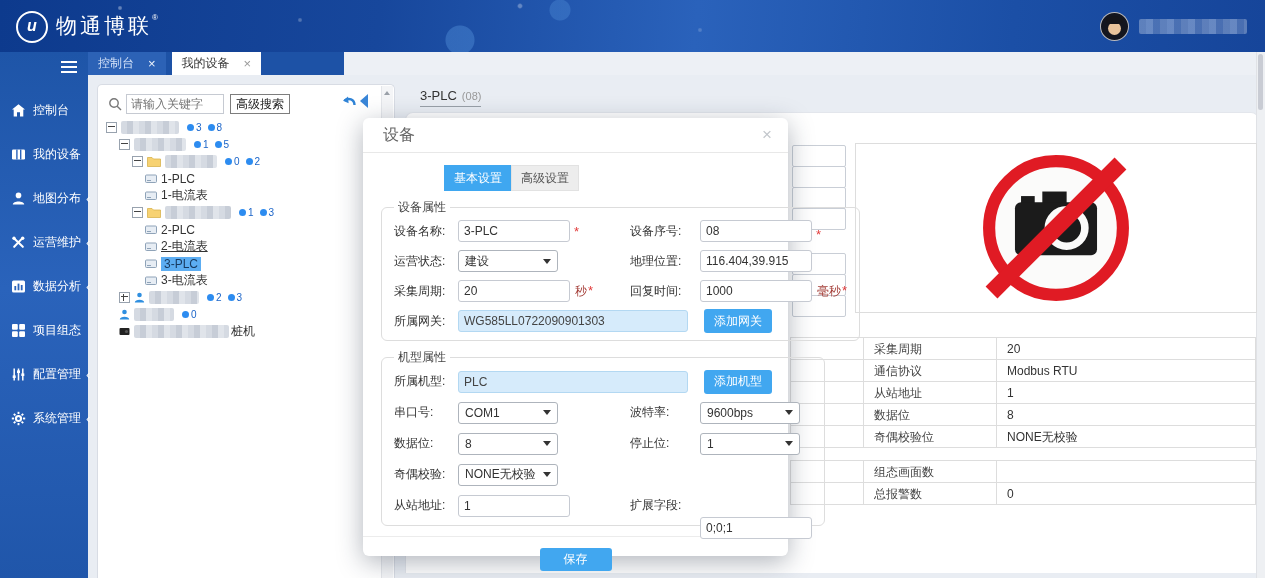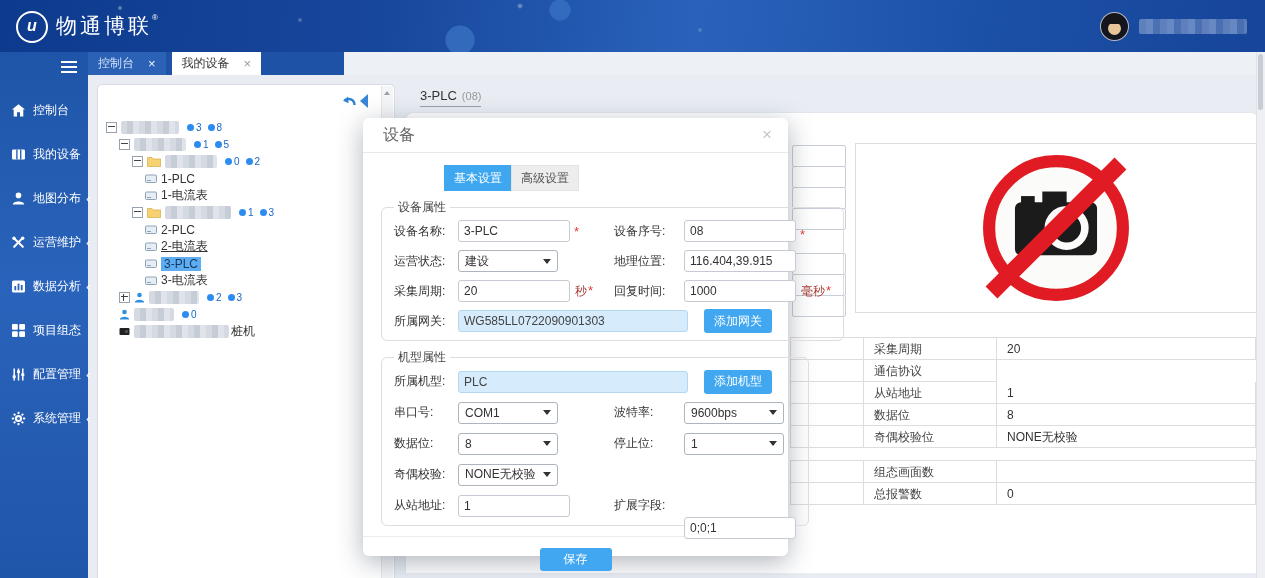--- a/index.html
+++ b/index.html
@@ -110,21 +110,21 @@
   .m-close{position:absolute;right:16px;top:8px;font-size:17px;color:#c3c7cc;cursor:pointer;line-height:1;}
   .m-tabs{display:flex;margin:12px 0 8px 82px;}
   .m-tab{height:24px;line-height:24px;padding:0 9px;font-size:12px;cursor:pointer;background:#ededed;color:#555;border:1px solid #e2e2e2;margin-left:-1px;}
   .m-tab.active{background:#3fa7f0;border-color:#3fa7f0;color:#fff;}
   fieldset.m-group{border:1px solid #ddd;border-radius:6px;margin:0 18px 8px;padding:0 6px 4px;}
   .m-group legend{font-size:12px;color:#444;padding:0 4px;margin-left:6px;}
   .m-row{display:flex;align-items:center;height:30px;padding:0 6px;}
   .g2 .m-row{height:31px;}
   .m-label{width:64px;color:#333;flex:none;white-space:nowrap;}
   .m-f1{width:152px;display:flex;align-items:center;flex:none;}
-  .m-label2{width:70px;color:#333;flex:none;margin-left:4px;white-space:nowrap;}
+  .m-label2{width:70px;color:#333;flex:none;margin-left:20px;white-space:nowrap;}
   .m-input{width:100px;height:20px;border:1px solid #c6cad2;border-radius:3px;font-size:12px;padding:0 5px;color:#333;
     font-family:"Liberation Sans","DejaVu Sans",sans-serif;}
   .m-input.ro{width:218px;background:#d6ebfb;border-color:#b3d8f2;color:#444;}
   .m-select{width:100px;height:22px;border:1px solid #aeb4bc;border-radius:3px;background:#fff;display:flex;
     align-items:center;justify-content:space-between;padding:0 6px;box-sizing:border-box;cursor:pointer;}
   .m-caret{width:0;height:0;border-left:4px solid transparent;border-right:4px solid transparent;border-top:5px solid #333;margin-left:4px;}
   .m-star{color:#e23b3b;margin-left:4px;font-size:13px;}
   .m-unit{color:#a5403a;margin-left:5px;white-space:nowrap;}
   .m-unit .m-star{margin-left:1px;}
   .m-btn-blue{height:24px;padding:0 10px;background:#41a7f0;color:#fff;border:none;border-radius:3px;font-size:12px;cursor:pointer;margin-left:16px;}
@@ -305,20 +305,21 @@
 
   <div class="info-table" style="top:337px" id="info-table">
       <div class="it-row">
         <div class="it-cell it-c1"></div>
         <div class="it-cell it-c2">采集周期</div>
         <div class="it-cell it-c3">20</div>
       </div>
       <div class="it-row">
         <div class="it-cell it-c1"></div>
         <div class="it-cell it-c2">通信协议</div>
+        <div class="it-cell it-c3">Modbus RTU</div>
       </div>
       <div class="it-row">
         <div class="it-cell it-c1"></div>
         <div class="it-cell it-c2">从站地址</div>
         <div class="it-cell it-c3">1</div>
       </div>
       <div class="it-row">
         <div class="it-cell it-c1"></div>
         <div class="it-cell it-c2">数据位</div>
         <div class="it-cell it-c3">8</div>
@@ -336,20 +337,28 @@
         <div class="it-cell it-c3"></div>
       </div>
       <div class="it-row">
         <div class="it-cell it-c1"></div>
         <div class="it-cell it-c2">总报警数</div>
         <div class="it-cell it-c3">0</div>
       </div>
     </div>
 
   <div class="tree-panel">
+    <div class="search-row">
+      <svg class="mag" viewBox="0 0 14 14">
+        <circle cx="6" cy="6" r="4.2" fill="none" stroke="#777" stroke-width="1.4"></circle>
+        <line x1="9.2" y1="9.2" x2="13" y2="13" stroke="#777" stroke-width="1.4"></line>
+      </svg>
+      <input class="search-input" placeholder="请输入关键字" style="">
+      <button class="adv-btn">高级搜索</button>
+    </div>
     <div class="panel-tools">
       <svg class="undo-ic" viewBox="0 0 17 15">
         <path d="M14.5 12 C14.5 6 8.5 4.5 4.5 7.5" fill="none" stroke="#2f83d6" stroke-width="2.4"></path>
         <path d="M8 3.5 L3 7.8 L8.6 10.2 Z" fill="#2f83d6"></path>
       </svg>
       <span class="collapse-ic"></span>
     </div>
     <div class="tree" id="tree">
         <div class="tree-row" style="padding-left: 0px;">
           <span class="tg"></span>

